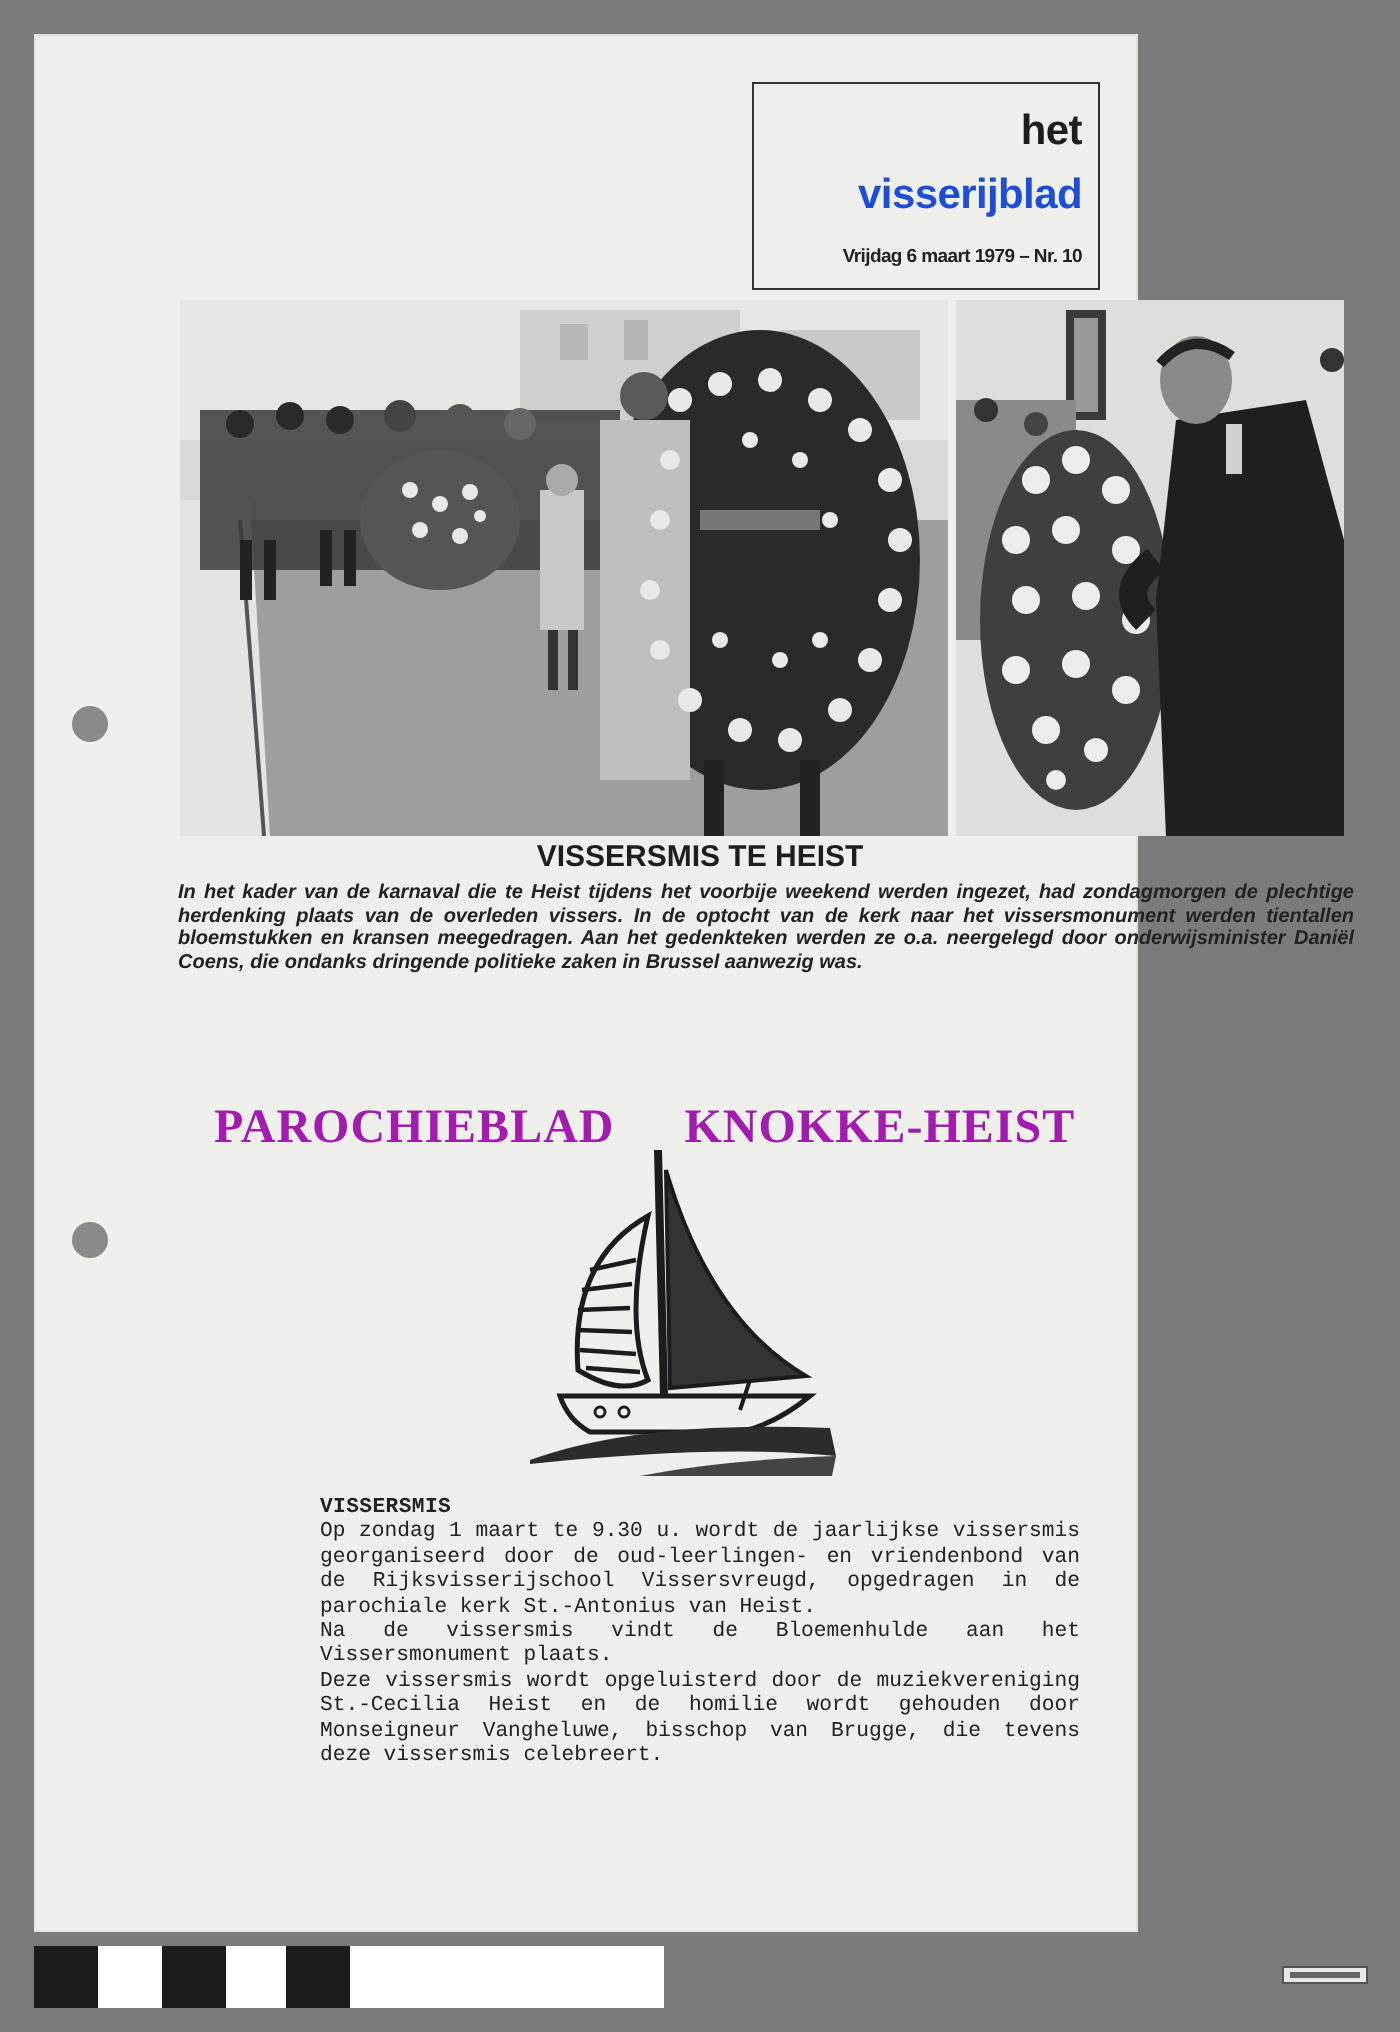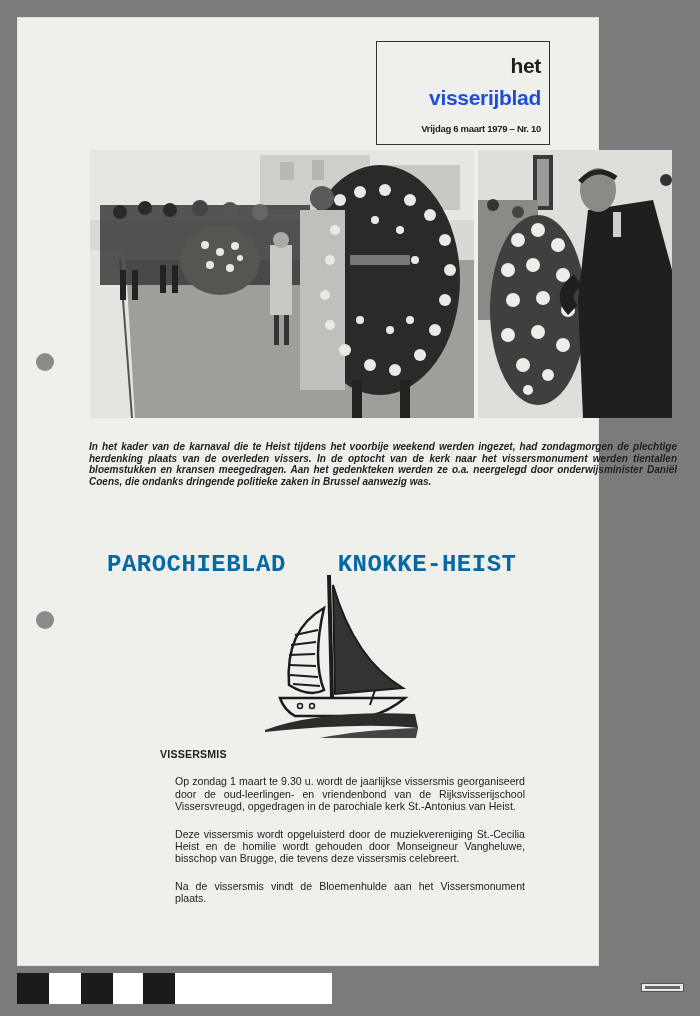--- a/index.html
+++ b/index.html
@@ -1,37 +1,37 @@
 <!DOCTYPE html>
 <html><head>
 <meta charset="utf-8">
 <style>
   html, body { margin:0; padding:0; }
   body { width:700px; height:1016px; background:#7b7b7b; position:relative; overflow:hidden; font-family:"Liberation Sans", sans-serif; }
-  .paper { position:absolute; left:17px; top:17px; width:552px; height:949px; background:#efefeb; box-shadow: inset 0 0 0 1px #e2e2dd; padding-left: 30px; }
+  .paper { position:absolute; left:17px; top:17px; width:552px; height:949px; background:#efefeb; box-shadow: inset 0 0 0 1px #e2e2dd; }
   .hole { position:absolute; width:18px; height:18px; border-radius:50%; background:#8a8a8a; }
   .masthead { position:absolute; left:376px; top:41px; width:174px; height:104px; border:1.5px solid #333; box-sizing:border-box; background:#efefeb; }
   .mast-het { position:absolute; right:8px; top:12px; font-size:21px; font-weight:bold; color:#1e1e1e; letter-spacing:-0.3px; }
   .mast-title { position:absolute; right:8px; top:44px; font-size:21px; font-weight:bold; color:#1d4ed8; letter-spacing:-0.3px; }
   .mast-date { position:absolute; right:8px; top:81px; font-size:9.5px; font-weight:bold; color:#222; letter-spacing:-0.3px; white-space:nowrap; }
 
   .photo { position:absolute; overflow:hidden; background:#cfcfcb; }
   .photo-left { left:90px; top:150px; width:384px; height:268px; }
   .photo-right { left:478px; top:150px; width:194px; height:268px; }
 
   .article-title { position:absolute; left:0; width:666px; top:420px; text-align:center; font-size:15px; font-weight:bold; color:#1e1e1e; }
   .article-body { position:absolute; left:72px; top:441px; width:588px; font-size:10px; line-height:11.5px; font-style:italic; font-weight:bold; color:#222; text-align:justify; }
 
-  .parochie { position:absolute; left:88px; top:550px; width:540px; font-family:Liberation Mono, monospace; font-weight:bold; font-size:24px; color:#0369a1; letter-spacing:0.5px; white-space:nowrap; }
+  .parochie { position:absolute; left:88px; top:550px; width:540px; font-family:Liberation Serif, serif; font-weight:bold; font-size:24px; color:#a21caf; letter-spacing:0.5px; white-space:nowrap; }
   .parochie span { display:inline-block; }
   .boat { position:absolute; left:258px; top:570px; width:165px; height:170px; }
 
-  .notice { position:absolute; left:143px; top:731px; width:380px; font-family:Liberation Sans, sans-serif; font-size:10.6px; line-height:12.4px; color:#222; text-align:justify; }
+  .notice { position:absolute; left:143px; top:731px; width:380px; font-family:Liberation Mono, monospace; font-size:10.6px; line-height:12.4px; color:#222; text-align:justify; }
   .notice-title { font-weight:bold; font-size:10.6px; letter-spacing:0.2px; }
-  .notice p { margin:15px; }
+  .notice p { margin:0; }
 
   .colorbar { position:absolute; left:17px; top:973px; height:31px; display:flex; }
   .cb { height:31px; }
   .tag { position:absolute; left:641px; top:983px; width:43px; height:9px; background:#e8e8e4; border:1px solid #555; box-sizing:border-box; }
   .tag-inner { position:absolute; left:3px; top:2px; right:3px; height:3px; background:#666; }
 </style>
 </head>
 <body>
 
 <div class="paper">
@@ -152,20 +152,21 @@
 
       <polygon points="110,60 175,50 194,120 194,268 105,268 100,150" fill="#1f1f1d"></polygon>
       <ellipse cx="120" cy="40" rx="18" ry="22" fill="#8a8a86"></ellipse>
       <path d="M102 32 Q118 14 138 28" stroke="#222" stroke-width="5" fill="none"></path>
       <rect x="135" y="62" width="8" height="25" fill="#d0d0cc"></rect>
       <path d="M100 130 Q80 145 95 160" stroke="#1f1f1d" stroke-width="14" fill="none"></path>
       <circle cx="188" cy="30" r="6" fill="#333"></circle>
     </svg>
   </div>
 
+  <div class="article-title" style="top:403px;">VISSERSMIS TE HEIST</div>
   <div class="article-body" style="left:72px; top:424px;">In het kader van de karnaval die te Heist tijdens het voorbije weekend werden ingezet, had zondagmorgen de plechtige herdenking plaats van de overleden vissers. In de optocht van de kerk naar het vissersmonument werden tientallen bloemstukken en kransen meegedragen. Aan het gedenkteken werden ze o.a. neergelegd door onderwijsminister Daniël Coens, die ondanks dringende politieke zaken in Brussel aanwezig was.</div>
 
   <div class="parochie" style="left:90px; top:534px;">
     <span>PAROCHIEBLAD</span>
     <span style="display:inline-block; width:22px;"></span>
     <span>KNOKKE-HEIST</span>
   </div>
 
   <div class="boat" style="left:243px; top:553px;">
     <svg width="165" height="170" viewBox="0 0 165 170">
@@ -190,22 +191,22 @@
       <line x1="115" y1="120" x2="110" y2="135" stroke="#1c1c1c" stroke-width="2"></line>
 
       <path d="M5 160 Q60 140 155 144 L158 158 Q100 152 5 162 Z" fill="#2c2c2a"></path>
       <path d="M60 168 Q100 160 158 158 L156 168 Z" fill="#444442"></path>
     </svg>
   </div>
 
   <div class="notice" style="left:143px; top:731px;">
     <div class="notice-title">VISSERSMIS</div>
     <p>Op zondag 1 maart te 9.30 u. wordt de jaarlijkse vissersmis georganiseerd door de oud-leerlingen- en vriendenbond van de Rijksvisserijschool Vissersvreugd, opgedragen in de parochiale kerk St.-Antonius van Heist.</p>
+    <p>Na de vissersmis vindt de Bloemenhulde aan het Vissersmonument plaats.</p>
     <p>Deze vissersmis wordt opgeluisterd door de muziekvereniging St.-Cecilia Heist en de homilie wordt gehouden door Monseigneur Vangheluwe, bisschop van Brugge, die tevens deze vissersmis celebreert.</p>
-    <p>Na de vissersmis vindt de Bloemenhulde aan het Vissersmonument plaats.</p>
   </div>
 </div>
 
 <div class="colorbar">
   <div class="cb" style="width:32px; background:#1b1b1b;"></div>
   <div class="cb" style="width:32px; background:#ffffff;"></div>
   <div class="cb" style="width:32px; background:#1b1b1b;"></div>
   <div class="cb" style="width:30px; background:#ffffff;"></div>
   <div class="cb" style="width:32px; background:#1b1b1b;"></div>
   <div class="cb" style="width:157px; background:#ffffff;"></div>

